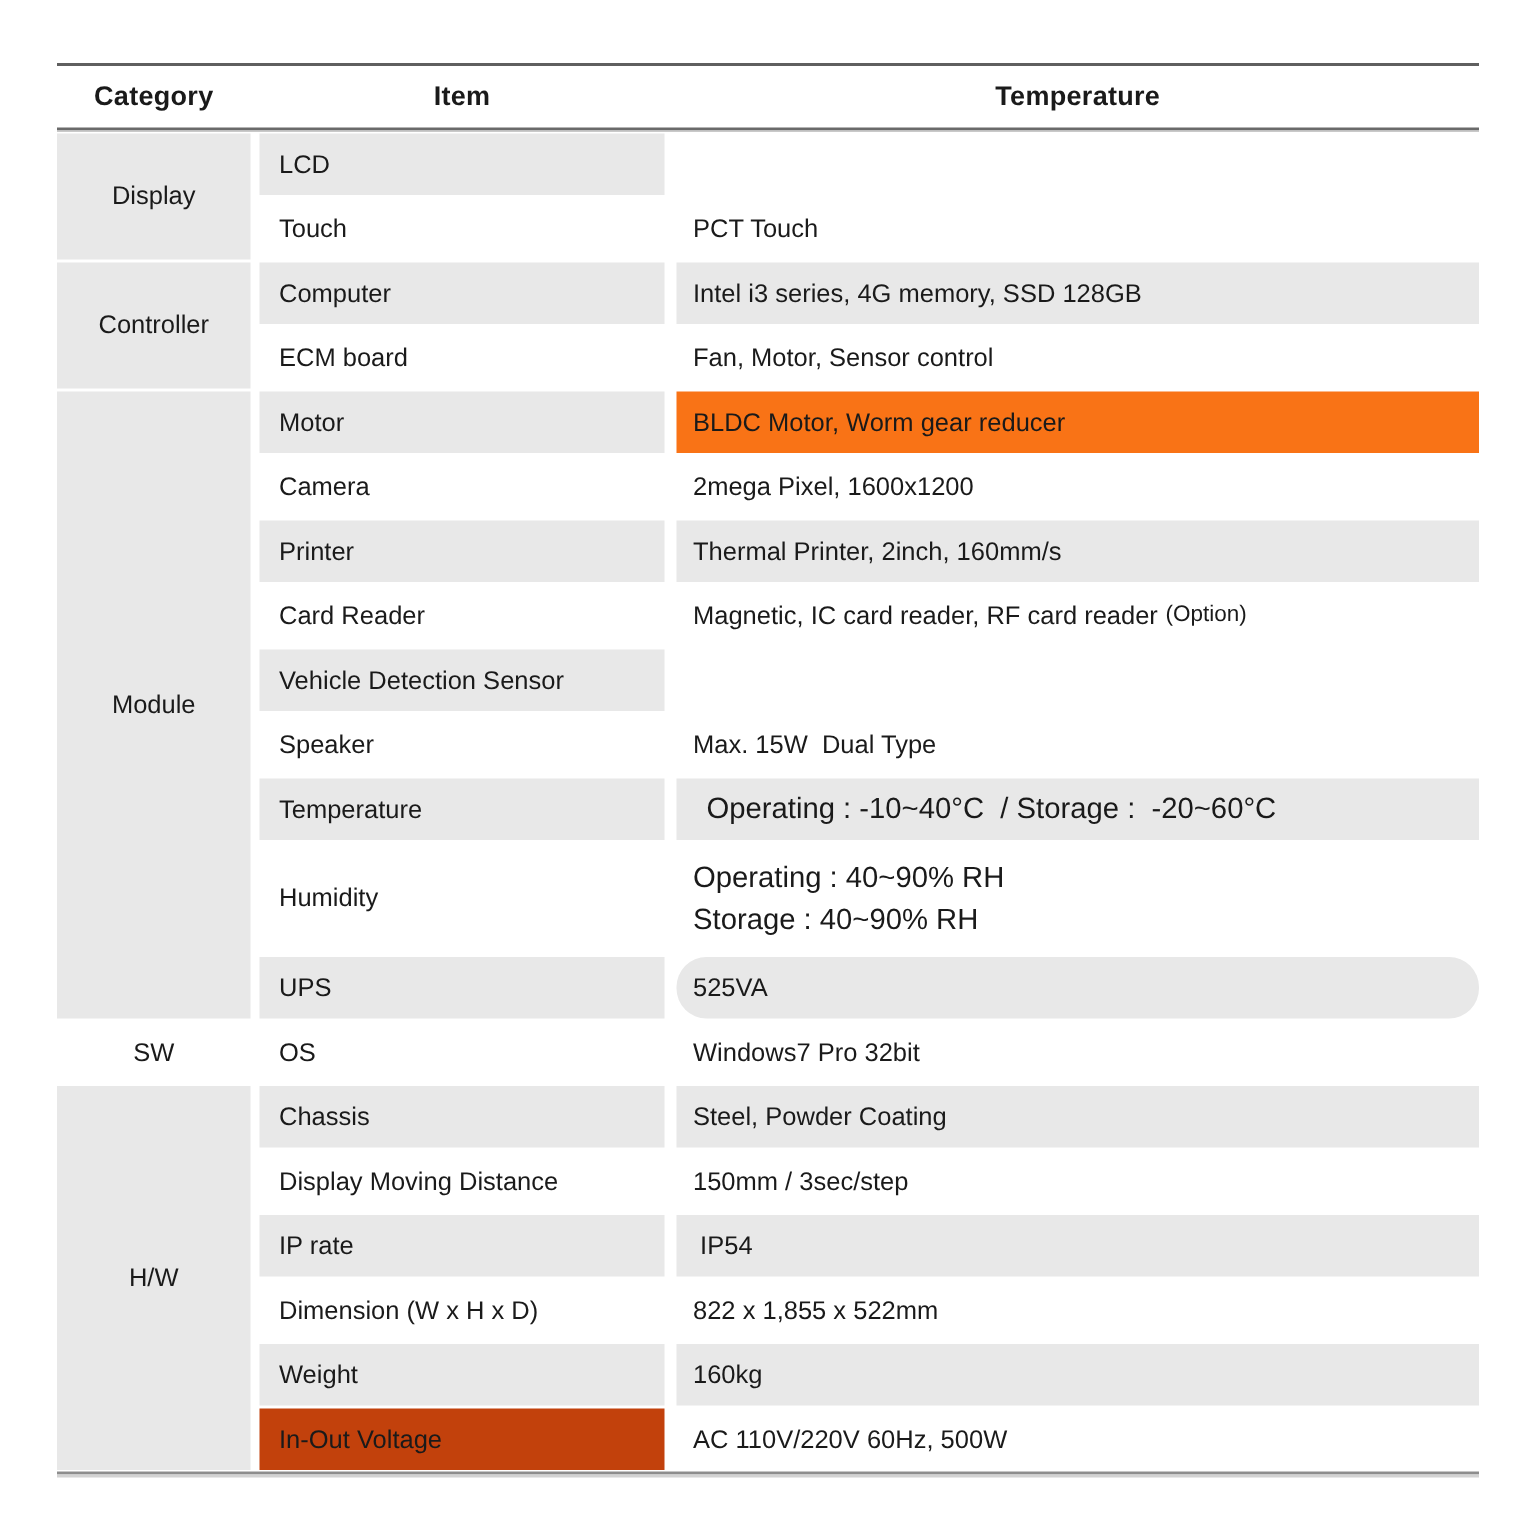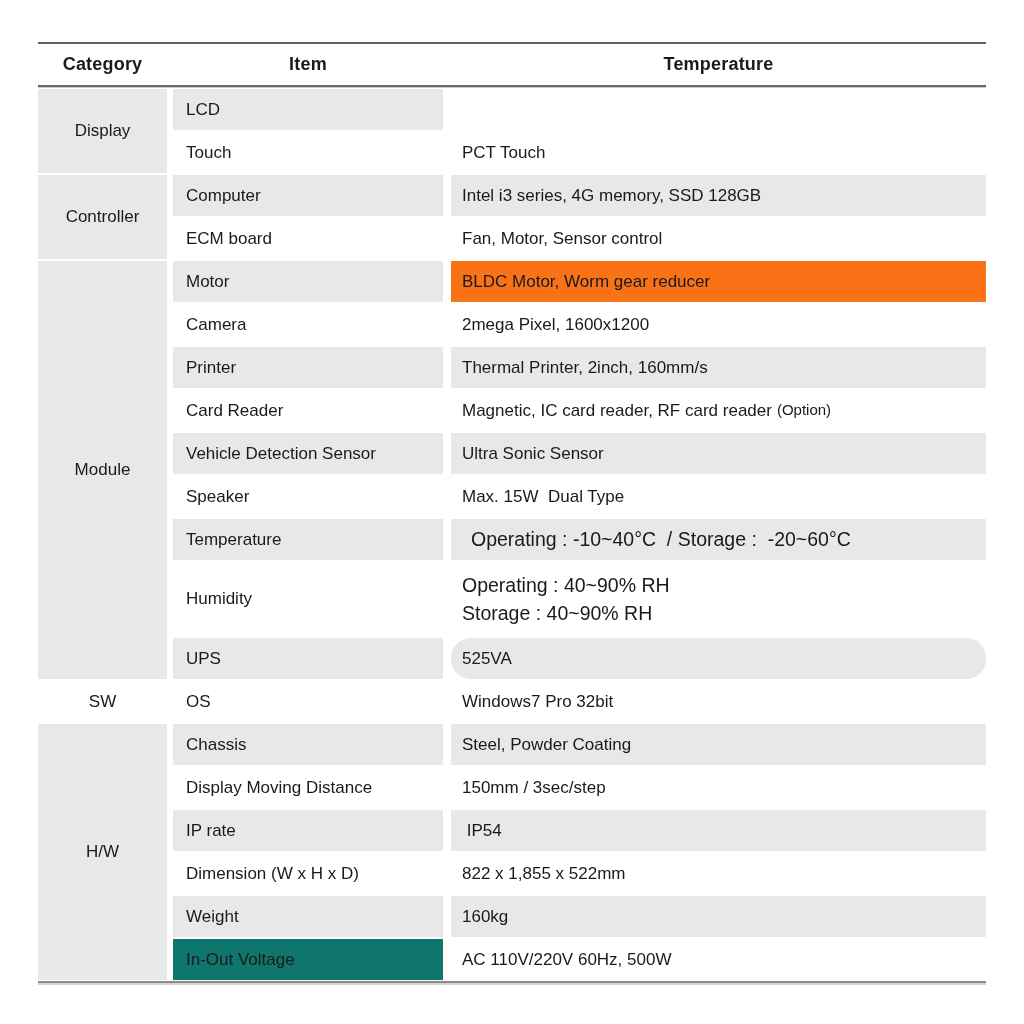--- a/index.html
+++ b/index.html
@@ -113,21 +113,20 @@
       <div class="cell cat-cell" style="grid-row: 5 / span 9; background: rgb(232, 232, 232);">Module</div>
       <div class="cell item-cell" style="grid-row: 5; background: rgb(232, 232, 232);">Motor</div>
       <div class="cell desc-cell" style="grid-row: 5; background: #f97316;"><span>BLDC Motor, Worm gear reducer</span></div>
       <div class="cell item-cell" style="grid-row: 6; background: rgb(255, 255, 255);">Camera</div>
       <div class="cell desc-cell" style="grid-row: 6; background: rgb(255, 255, 255);"><span>2mega Pixel, 1600x1200</span></div>
       <div class="cell item-cell" style="grid-row: 7; background: rgb(232, 232, 232);">Printer</div>
       <div class="cell desc-cell" style="grid-row: 7; background: rgb(232, 232, 232);"><span>Thermal Printer, 2inch, 160mm/s</span></div>
       <div class="cell item-cell" style="grid-row: 8; background: rgb(255, 255, 255);">Card Reader</div>
       <div class="cell desc-cell" style="grid-row: 8; background: rgb(255, 255, 255);"><span>Magnetic, IC card reader, RF card reader</span><span class="note">(Option)</span></div>
       <div class="cell item-cell" style="grid-row: 9; background: rgb(232, 232, 232);">Vehicle Detection Sensor</div>
-      <div class="cell desc-cell" style="grid-row: 9; background: rgb(232, 232, 232);"><span>Ultra Sonic Sensor</span></div>
       <div class="cell item-cell" style="grid-row: 10; background: rgb(255, 255, 255);">Speaker</div>
       <div class="cell desc-cell" style="grid-row: 10; background: rgb(255, 255, 255);"><span>Max. 15W  Dual Type</span></div>
       <div class="cell item-cell" style="grid-row: 11; background: rgb(232, 232, 232);">Temperature</div>
       <div class="cell desc-cell large" style="grid-row: 11; background: rgb(232, 232, 232); padding-left: 20px;"><span>Operating : -10~40°C  / Storage :  -20~60°C</span></div>
       <div class="cell item-cell" style="grid-row: 12; background: rgb(255, 255, 255);">Humidity</div>
       <div class="cell desc-cell large multiline" style="grid-row: 12; background: rgb(255, 255, 255);"><span class="desc-line">Operating : 40~90% RH</span><span class="desc-line">Storage : 40~90% RH</span></div>
       <div class="cell item-cell" style="grid-row: 13; background: rgb(232, 232, 232);">UPS</div>
       <div class="cell desc-cell" style="grid-row: 13; background: rgb(232, 232, 232); border-radius: 20px;"><span>525VA</span></div>
       <div class="cell cat-cell" style="grid-row: 14 / span 1; background: rgb(255, 255, 255);">SW</div>
       <div class="cell item-cell" style="grid-row: 14; background: rgb(255, 255, 255);">OS</div>
@@ -136,19 +135,19 @@
       <div class="cell item-cell" style="grid-row: 15; background: rgb(232, 232, 232);">Chassis</div>
       <div class="cell desc-cell" style="grid-row: 15; background: rgb(232, 232, 232);"><span>Steel, Powder Coating</span></div>
       <div class="cell item-cell" style="grid-row: 16; background: rgb(255, 255, 255);">Display Moving Distance</div>
       <div class="cell desc-cell" style="grid-row: 16; background: rgb(255, 255, 255);"><span>150mm / 3sec/step</span></div>
       <div class="cell item-cell" style="grid-row: 17; background: rgb(232, 232, 232);">IP rate</div>
       <div class="cell desc-cell" style="grid-row: 17; background: rgb(232, 232, 232);"><span> IP54</span></div>
       <div class="cell item-cell" style="grid-row: 18; background: rgb(255, 255, 255);">Dimension (W x H x D)</div>
       <div class="cell desc-cell" style="grid-row: 18; background: rgb(255, 255, 255);"><span>822 x 1,855 x 522mm</span></div>
       <div class="cell item-cell" style="grid-row: 19; background: rgb(232, 232, 232);">Weight</div>
       <div class="cell desc-cell" style="grid-row: 19; background: rgb(232, 232, 232);"><span>160kg</span></div>
-      <div class="cell item-cell" style="grid-row: 20; background: #0f766e;">In-Out Voltage</div>
+      <div class="cell item-cell" style="grid-row: 20; background: #c2410c;">In-Out Voltage</div>
       <div class="cell desc-cell" style="grid-row: 20; background: rgb(255, 255, 255);"><span>AC 110V/220V 60Hz, 500W</span></div>
     </div>
 
   <div class="bottom-line-dark"></div>
   <div class="bottom-line-light"></div>
 </div>
 
 </body></html>

